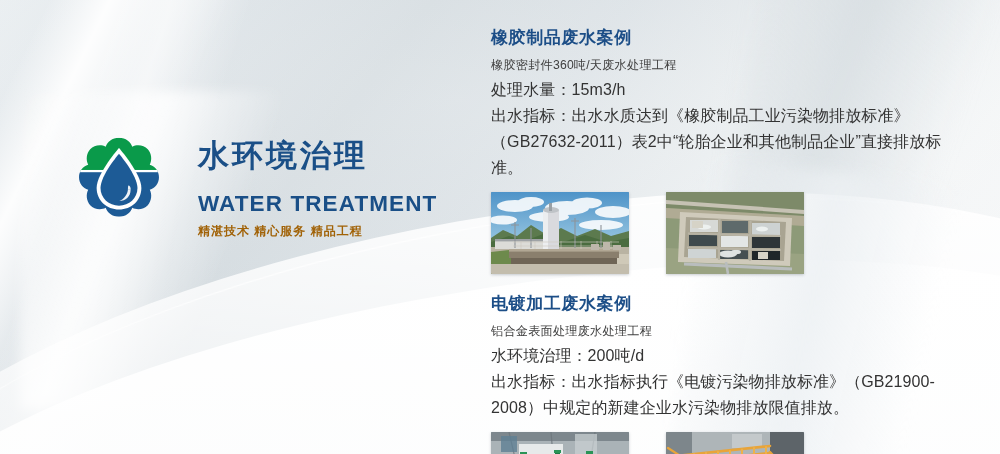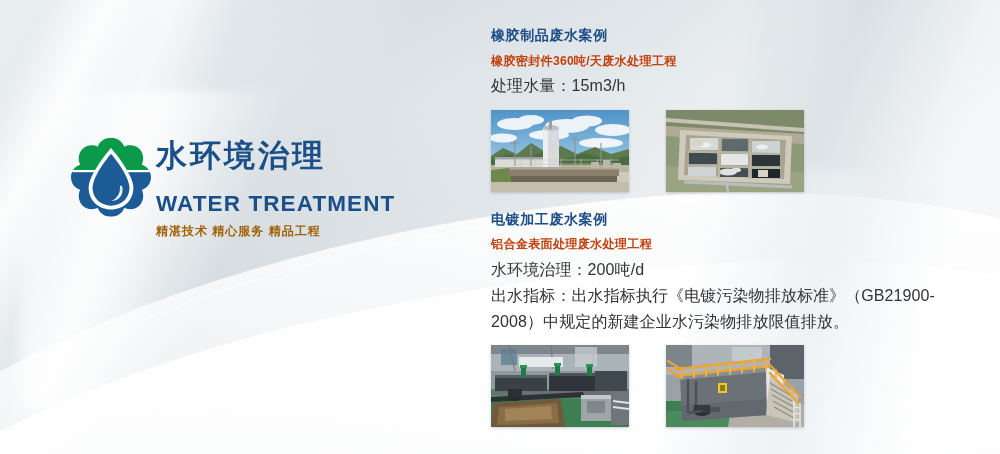--- a/index.html
+++ b/index.html
@@ -117,25 +117,25 @@
     filter: blur(6px);
   }
 
   .bg-vignette {
     background: radial-gradient(120% 90% at 46% 22%, rgba(255,255,255,.18), rgba(190,200,208,.16) 78%, rgba(175,188,196,.24) 100%);
   }
 
   
   #brand {
     position: absolute;
-    left: 68px;
+    left: 76px;
     top: 132px;
     display: flex;
     align-items: flex-start;
-    gap: 2px;
+    gap: 36px;
     z-index: 6;
   }
 
   #logo-mark { width: 86px; height: 92px; flex: none; margin-top: 4px; }
 
   .brand-text { padding-top: 5px; }
 
   .brand-cn {
     font-size: 31px;
     font-weight: 700;
@@ -168,33 +168,33 @@
     left: 491px;
     top: 26px;
     width: 462px;
     z-index: 6;
   }
 
   .case { position: relative; }
   .case + .case { margin-top: 18px; }
 
   .case-title {
-    font-size: 14px;
+    font-size: 17px;
     font-weight: 700;
     color: #1c4e87;
     letter-spacing: .6px;
     line-height: 1.4;
     margin-bottom: 6px;
     font-family: Liberation Serif, serif;
   }
 
   .case-subtitle {
     font-size: 12.2px;
-    font-weight: 700;
-    color: #c2410c;
+    font-weight: 400;
+    color: #404040;
     letter-spacing: .2px;
     line-height: 1.5;
     margin-bottom: 3px;
   }
 
   .case-line {
     font-size: 16px;
     color: #333333;
     letter-spacing: .1px;
     line-height: 1.62;
@@ -293,20 +293,21 @@
       <div class="brand-slogan">精湛技术 精心服务 精品工程</div>
     </div>
   </div>
 
   <div id="content">
 
     <section class="case">
       <h2 class="case-title">橡胶制品废水案例</h2>
       <div class="case-subtitle">橡胶密封件360吨/天废水处理工程</div>
       <div class="case-line">处理水量：15m3/h</div>
+      <div class="case-line">出水指标：出水水质达到《橡胶制品工业污染物排放标准》（GB27632-2011）表2中“轮胎企业和其他制品企业”直接排放标准。</div>
 
       <div class="case-photos">
 
         <figure class="photo">
           <svg viewBox="0 0 138 82" preserveAspectRatio="xMidYMid slice" xmlns="http://www.w3.org/2000/svg">
             <defs>
               <linearGradient id="sky1" x1="0" y1="0" x2="0" y2="1">
                 <stop offset="0%" stop-color="#4e93c8"></stop>
                 <stop offset="55%" stop-color="#8fc0de"></stop>
                 <stop offset="100%" stop-color="#c7dcea"></stop>

